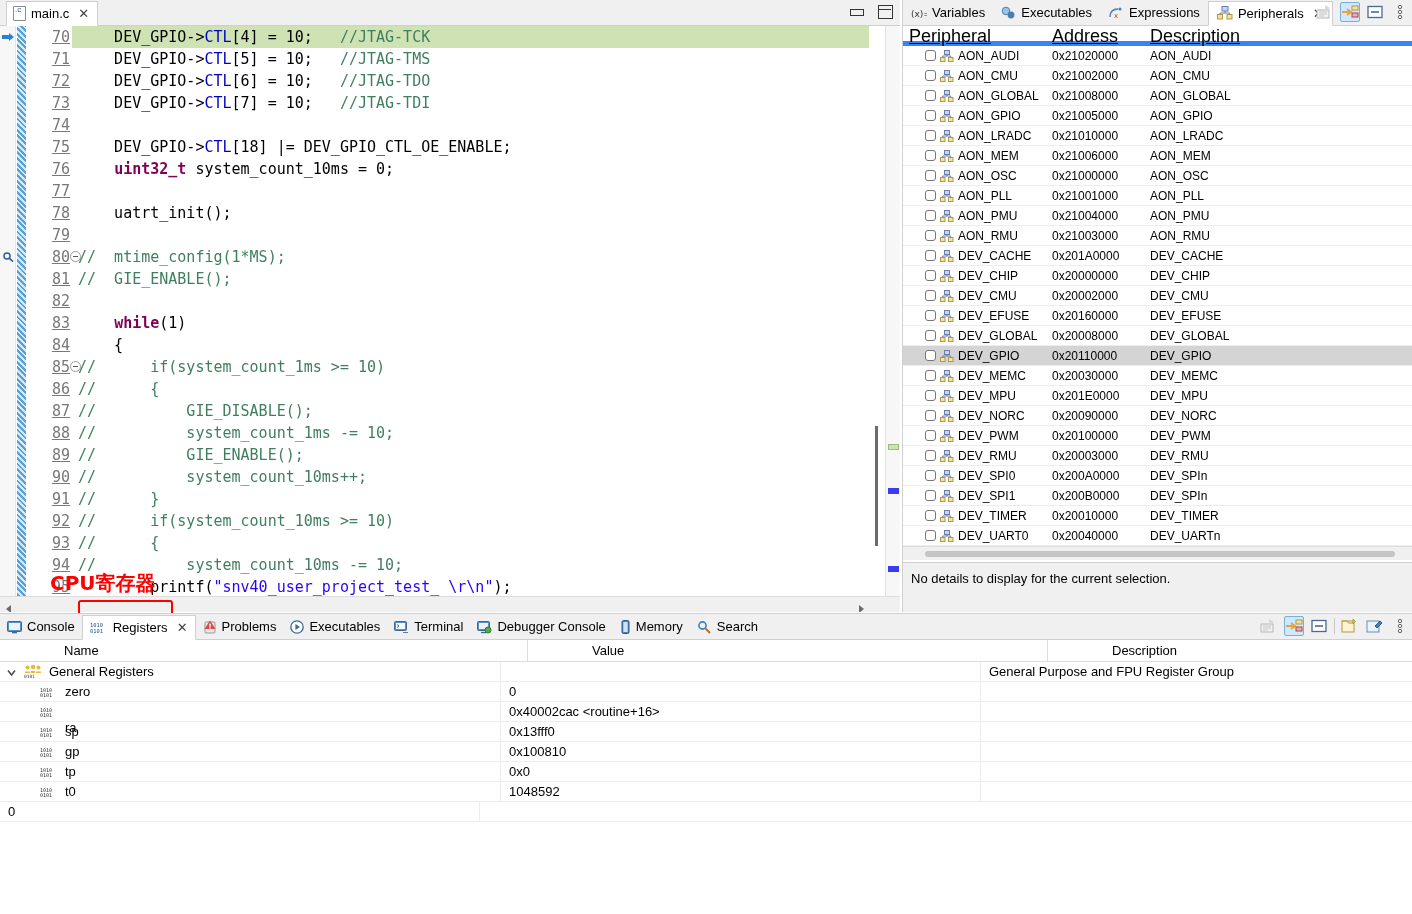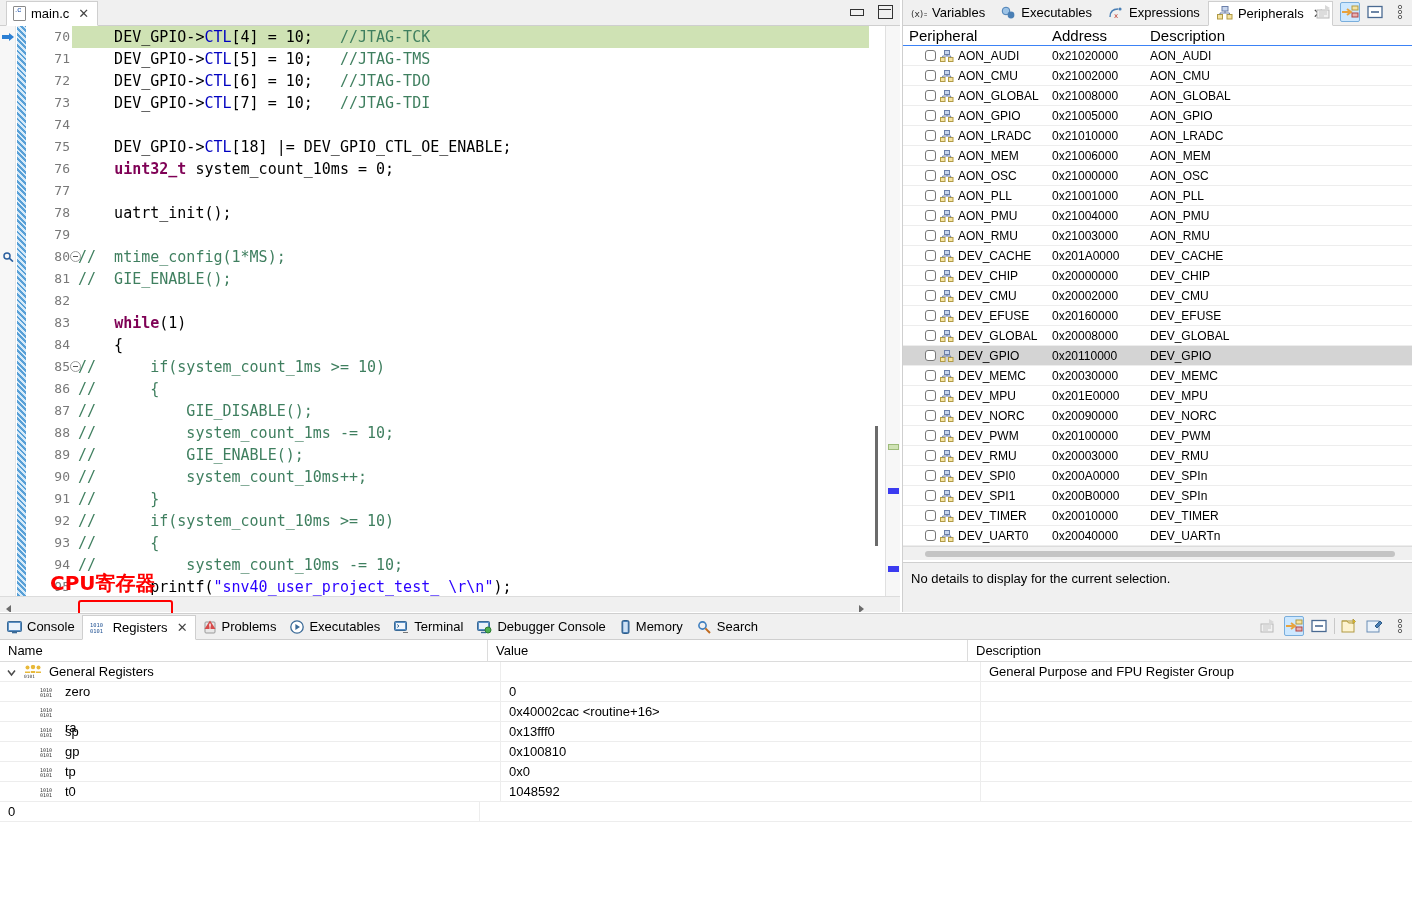--- a/index.html
+++ b/index.html
@@ -77,21 +77,21 @@
     position:absolute; left:26px; top:0; width: 46px; height:100%;
     background:#fff;
   }
   .codelines {
     position:absolute; left:0; top:0; right:0; bottom:0;
     font-family:"DejaVu Sans Mono", monospace; font-size: 15px;
     line-height: 22px; white-space: pre;
   }
   .ln {
     position:absolute; left:26px; width:44px; text-align:right;
-    color:#787878; font-family:"DejaVu Sans Mono",monospace; font-size:13px;
+    color:#787878; font-family:"DejaVu Sans Mono",monospace; font-size:15px;text-decoration:underline;
   }
   .ctext {
     position:absolute; left:78px; color:#000;
   }
   .fold {
     position:absolute; left:70px; top:4px; width:11px; height:11px;
     border:1px solid #9b9b9b; background:#fff; border-radius:50%;
   }
   .fold::before {
     content:""; position:absolute; left:2px; top:4px; width:5px; height:1px;
@@ -161,22 +161,23 @@
     background:#fff; border:1px solid #cfcfcf; border-bottom-color:#fff;
     margin-top:1px;
   }
   .ptoolbar {
     position:absolute; right:2px; top:2px; display:flex; align-items:center; gap:5px;
   }
   .tbtn { width:20px; height:20px; position:relative; cursor:pointer; }
   .tbtn.sel { background:#cde8ff; border:1px solid #7aaedc; border-radius:2px; }
 
   .ptable-head {
-    display:flex; height:20px; background:#fff; font-size:15px; color:#000;
-    border-bottom:1px solid #3b82f6;
+    display:flex; height:20px; background:#fff; font-size:18px; color:#000;
+    border-bottom:5px solid #3b82f6;
+    text-decoration:underline;
   }
   .ptable-head > div { padding-left:6px; line-height:20px; }
   .pcol-a { width:143px; }
   .pcol-b { width:98px; }
   .pcol-c { flex:1; }
   .plist { position:relative; height:514px; overflow:hidden; background:#fff; }
   .prow {
     display:flex; height:20px; font-size:12px; color:#000;
     border-bottom:1px solid #ededed; align-items:center;
   }
@@ -218,21 +219,21 @@
     background:#fff; border:1px solid #cfcfcf; border-bottom-color:#fff;
     margin-top:1px;
   }
   .btoolbar {
     position:absolute; right:2px; top:2px; display:flex; align-items:center; gap:5px;
   }
   .rtable-head {
     display:flex; height:22px; font-size:13px; color:#000; background:#fff;
     border-bottom:1px solid #dcdcdc;
   }
-  .rtable-head > div { line-height:22px; padding-left:8px; }
+  .rtable-head > div { line-height:22px; padding-left:24px;margin-left:40px; }
   .rcol-n { width:488px; border-right:1px solid #dcdcdc; }
   .rcol-v { width:480px; border-right:1px solid #dcdcdc; }
   .rcol-d { flex:1; }
   .rrow {
     display:flex; height:20px; font-size:13px; color:#000;
     border-bottom:1px solid #ededed; align-items:center;
   }
   .rrow .n { width:501px; display:flex; align-items:center; gap:4px;
              border-right:1px solid #ededed; height:20px; }
   .rrow .v { width:480px; padding-left:8px; border-right:1px solid #ededed;

